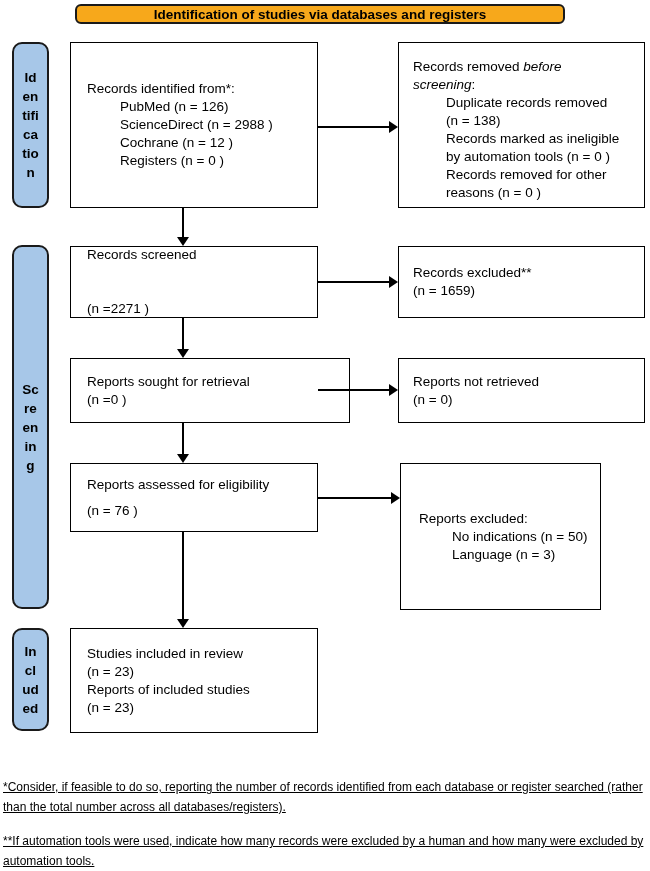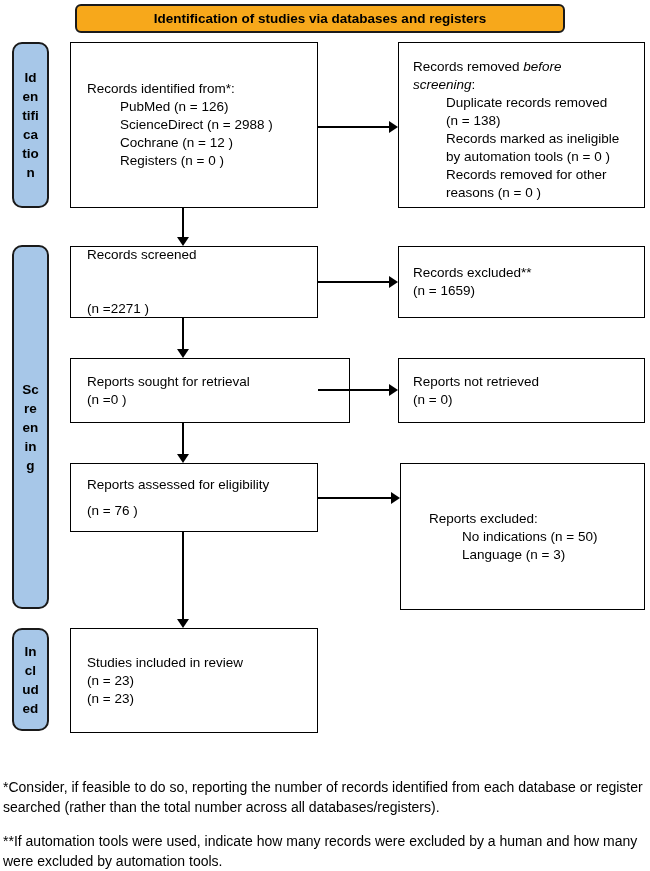--- a/index.html
+++ b/index.html
@@ -7,21 +7,21 @@
     position: relative;
     width: 650px;
     height: 871px;
     background: #ffffff;
     font-family: "Liberation Sans", sans-serif;
     color: #000;
     overflow: hidden;
   }
   .banner {
     position: absolute;
-    left: 75px; top: 4px; width: 490px; height: 29px;
+    left: 75px; top: 4px; width: 490px; height: 20px;
     border: 2px solid #1a1a1a;
     border-radius: 6px;
     box-sizing: border-box;
     display: flex; align-items: center; justify-content: center;
     font-weight: bold; font-size: 13.5px;
   }
   .stage {
     position: absolute;
     left: 12px; width: 37px;
     border: 2px solid #1a1a1a;
@@ -60,21 +60,21 @@
   .harrow .head {
     position: absolute; right: 0; top: 0;
     width: 0; height: 0;
     border-top: 6px solid transparent;
     border-bottom: 6px solid transparent;
     border-left: 9px solid #000;
   }
   .footnotes {
     position: absolute;
     left: 3px; top: 778px; width: 644px;
-    font-size: 14px; line-height: 19.5px;
+    font-size: 12px; line-height: 19.5px; text-decoration: underline;
   }
   .footnotes p { margin: 0; }
   .footnotes p + p { margin-top: 15px; }
 </style>
 </head>
 <body>
 
 <div class="canvas">
 
   <div class="banner" style="background-color: rgb(247, 168, 27);">Identification of studies via databases and registers</div>
@@ -129,29 +129,30 @@
   </div>
   <div class="box vcenter" style="left:398px; top:358px; width:247px; height:65px; padding-left:14px;">
     <div class="line">Reports not retrieved</div>
     <div class="line">(n = 0)</div>
   </div>
 
   <div class="box vcenter" style="left:70px; top:463px; width:248px; height:69px;gap:8px;">
     <div class="line">Reports assessed for eligibility</div>
     <div class="line">(n = 76 )</div>
   </div>
-  <div class="box vcenter" style="left:400px; top:463px; width:245px; height:147px; padding-left:28px;">
+  <div class="box vcenter" style="left:400px; top:463px; width:201px; height:147px; padding-left:18px;">
     <div class="line">Reports excluded:</div>
     <div class="line indent">No indications (n = 50)</div>
     <div class="line indent">Language (n = 3)</div>
   </div>
 
   <div class="box vcenter" style="left:70px; top:628px; width:248px; height:105px;">
     <div class="line">Studies included in review</div>
     <div class="line">(n = 23)</div>
+    <div class="line">Reports of included studies</div>
     <div class="line">(n = 23)</div>
   </div>
 
   <div class="varrow" style="left:177px; top:208px; height:38px;">
     <div class="shaft" style="height:30px;"></div>
     <div class="head"></div>
   </div>
   <div class="varrow" style="left:177px; top:318px; height:40px;">
     <div class="shaft" style="height:32px;"></div>
     <div class="head"></div>

